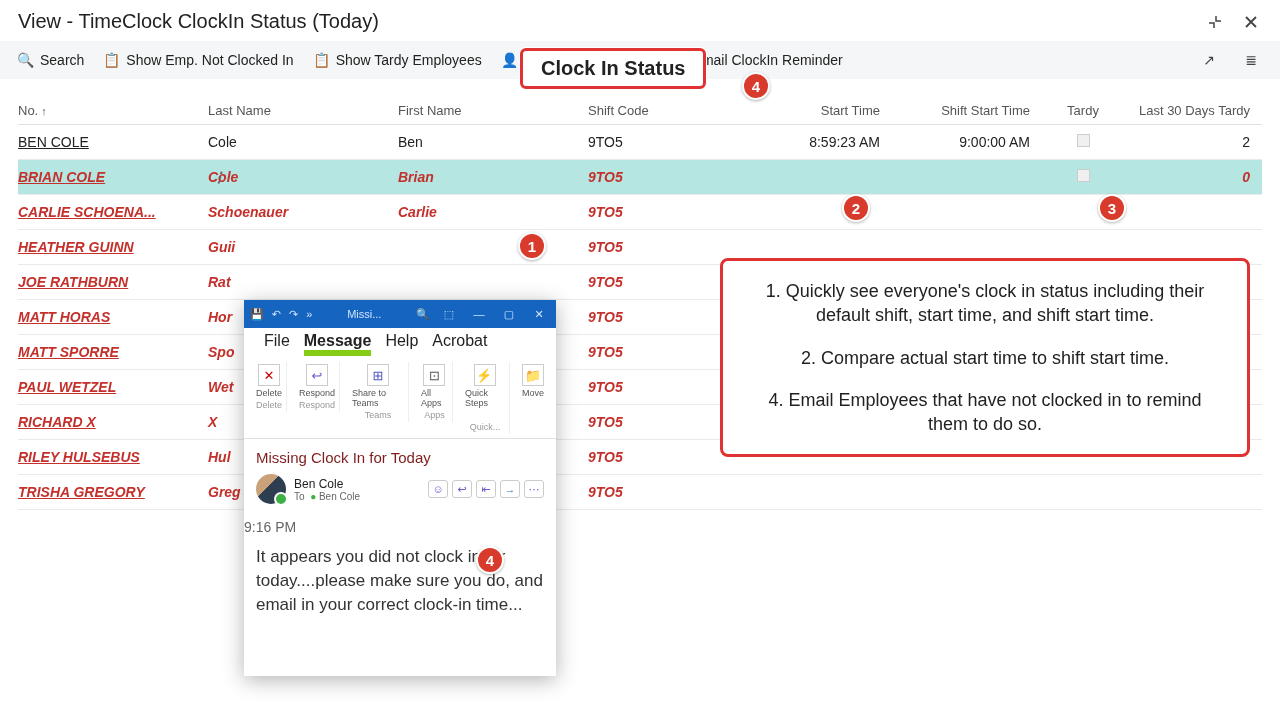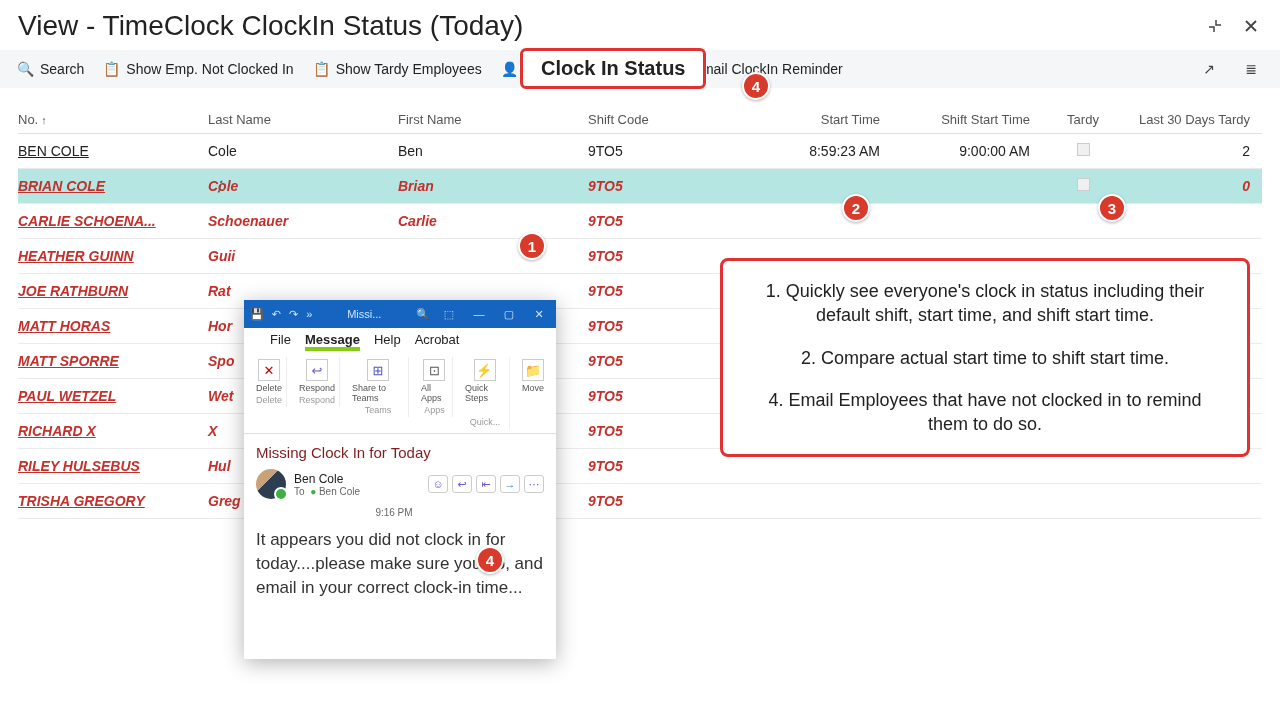--- a/index.html
+++ b/index.html
@@ -1,18 +1,18 @@
 <!DOCTYPE html>
 <html><head>
 <meta charset="utf-8">
 <style>
   * { box-sizing: border-box; margin: 0; padding: 0; }
   body { font-family: "Segoe UI", Arial, sans-serif; background: #fff; width: 1280px; height: 720px; position: relative; overflow: hidden; color: #222; }
   .header { display: flex; align-items: center; padding: 10px 18px 8px 18px; }
-  .page-title { font-size: 28px; font-weight: 400; color: #222; }
+  .page-title { font-size: 20px; font-weight: 400; color: #222; }
   .title-callout { position: absolute; left: 520px; top: 48px; border: 3px solid #e03232; border-radius: 6px; background: #fff; padding: 6px 18px; font-weight: 700; font-size: 20px; box-shadow: 0 0 0 1px #fff; }
   .header-right { margin-left: auto; display: flex; gap: 14px; align-items: center; }
   .icon-btn { width: 22px; height: 22px; display: flex; align-items: center; justify-content: center; color: #444; cursor: pointer; }
   .toolbar { background: #f5f6f7; padding: 8px 18px; display: flex; align-items: center; gap: 20px; font-size: 14px; }
   .toolbar-item { display: flex; align-items: center; gap: 6px; cursor: pointer; color: #222; }
   .toolbar-item .icn { color: #067d6f; width: 16px; height: 16px; display: flex; align-items: center; justify-content: center; }
   .toolbar-spacer { flex: 1; }
   .grid { margin: 18px 18px 0 18px; }
   .grid-head, .grid-row { display: grid; grid-template-columns: 190px 190px 190px 150px 150px 150px 90px 130px; align-items: center; font-size: 14px; }
   .grid-head { color: #555; font-size: 13px; padding: 6px 0; border-bottom: 1px solid #e0e0e0; }
@@ -26,36 +26,36 @@
   .cell-center { text-align: center; }
   .tardy-box { width: 13px; height: 13px; background: #f0f0f0; border: 1px solid #ccc; display: inline-block; }
   .row-menu { color: #666; font-weight: 700; position: absolute; left: 194px; }
   
   .num-badge { position: absolute; width: 28px; height: 28px; border-radius: 50%; background: #d83b2c; color: #fff; font-weight: 700; display: flex; align-items: center; justify-content: center; font-size: 15px; border: 2px solid #fff; box-shadow: 0 1px 3px rgba(0,0,0,0.3); }
   
   .outlook { position: absolute; left: 244px; top: 300px; width: 312px; background: #fff; box-shadow: 0 4px 20px rgba(0,0,0,0.3); font-size: 12px; }
   .ol-title { background: #1565c0; color: #d0e4ff; height: 28px; display: flex; align-items: center; padding: 0 6px; gap: 8px; font-size: 11px; }
   .ol-title .t { flex: 1; text-align: center; }
   .ol-title .win-btn { width: 22px; text-align: center; }
-  .ol-tabs { display: flex; padding: 4px 10px 0 26px; gap: 14px; font-size: 13px; }
-  .ol-tabs .tab.active { border-bottom: 4px solid #84cc16; font-weight: 600; }
+  .ol-tabs { display: flex; padding: 4px 10px 0 20px; gap: 14px; font-size: 16px; }
+  .ol-tabs .tab.active { border-bottom: 6px solid #84cc16; font-weight: 600; }
   .ol-ribbon { display: flex; padding: 6px 8px 4px 8px; gap: 8px; border-bottom: 1px solid #e0e0e0; align-items: flex-start; }
   .ol-rgrp { display: flex; flex-direction: column; align-items: center; font-size: 9px; color: #555; gap: 2px; padding: 2px 4px; border-right: 1px solid #eee; }
   .ol-rgrp:last-child { border-right: none; }
   .ol-rgrp .ic { width: 22px; height: 22px; border: 1px solid #ccc; display: flex; align-items: center; justify-content: center; font-size: 13px; }
   .ol-subject { padding: 10px 12px 4px 12px; font-size: 15px; color: #7f1d1d; }
   .ol-meta { display: flex; align-items: center; padding: 4px 12px 8px 12px; gap: 8px; }
   .avatar { width: 30px; height: 30px; border-radius: 50%; background: linear-gradient(135deg,#c9a27a 40%,#2c3e50 40%); position: relative; }
   .avatar::after { content: ""; position: absolute; right: -2px; bottom: -2px; width: 10px; height: 10px; border-radius: 50%; background: #3cb043; border: 2px solid #fff; }
   .ol-from { font-size: 12px; }
   .ol-to { font-size: 10px; color: #666; }
   .ol-to .pres { color: #3cb043; }
   .ol-actions { margin-left: auto; display: flex; gap: 4px; }
   .ol-actions .a { width: 20px; height: 18px; border: 1px solid #ccc; border-radius: 3px; display: flex; align-items: center; justify-content: center; font-size: 11px; color: #6a5acd; }
-  .ol-time { font-size: 10px; color: #666; padding: 0 12px 4px 0; text-align: center; }
+  .ol-time { font-size: 14px; color: #666; padding: 0 12px 4px 0; text-align: left; margin-top: 7px; }
   .ol-body { padding: 6px 12px 60px 12px; font-size: 17px; color: #333; line-height: 1.4; }
   
   .info-panel { position: absolute; left: 720px; top: 258px; width: 530px; border: 3px solid #e03232; border-radius: 8px; background: #fff; padding: 18px 24px; font-size: 18px; text-align: center; line-height: 1.35; }
   .info-panel p { margin-bottom: 18px; }
   .info-panel p:last-child { margin-bottom: 0; }
 </style>
 </head>
 <body>
 
 <div class="header">

